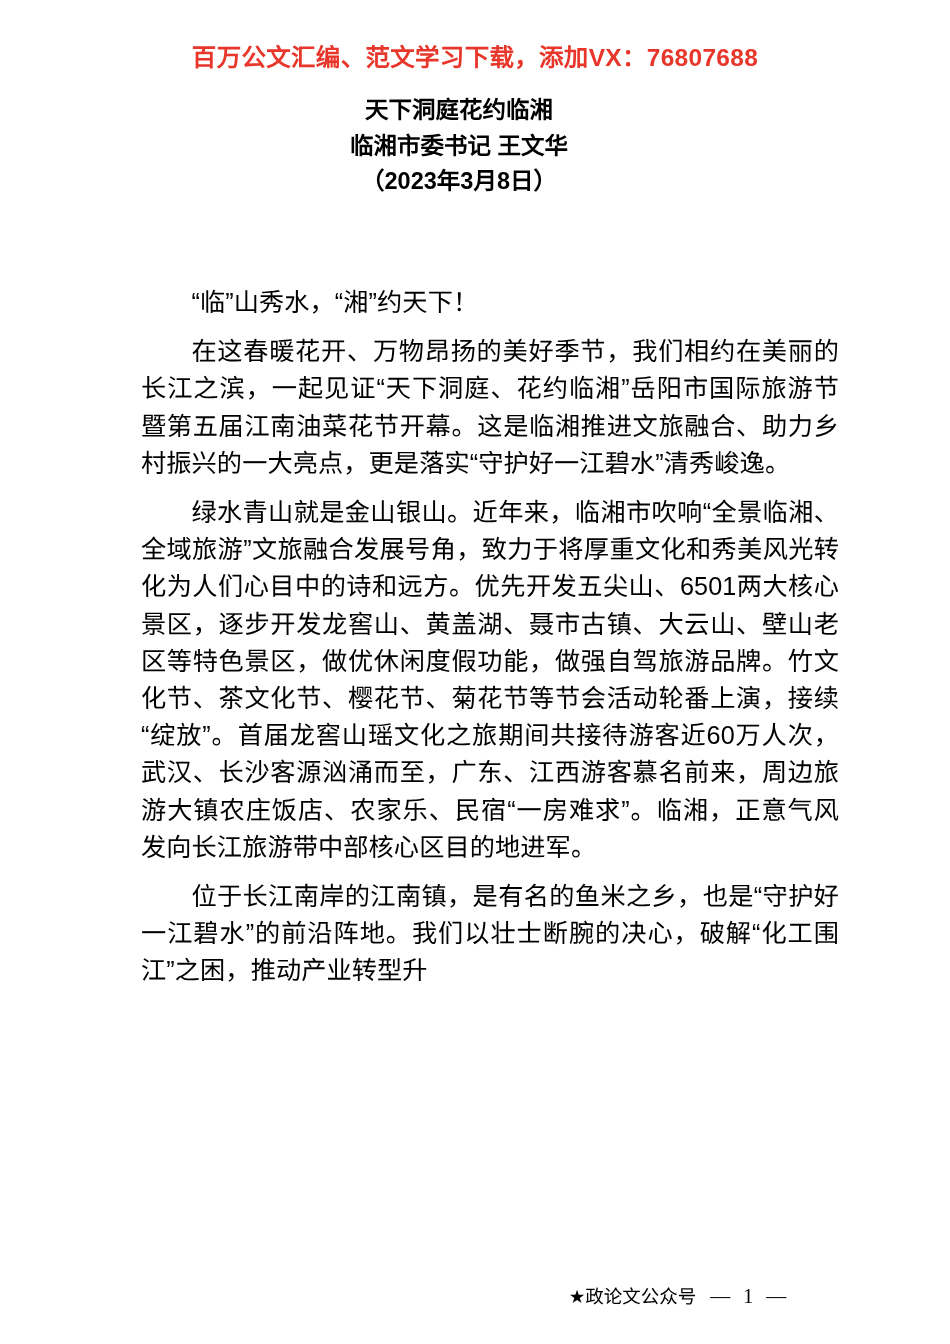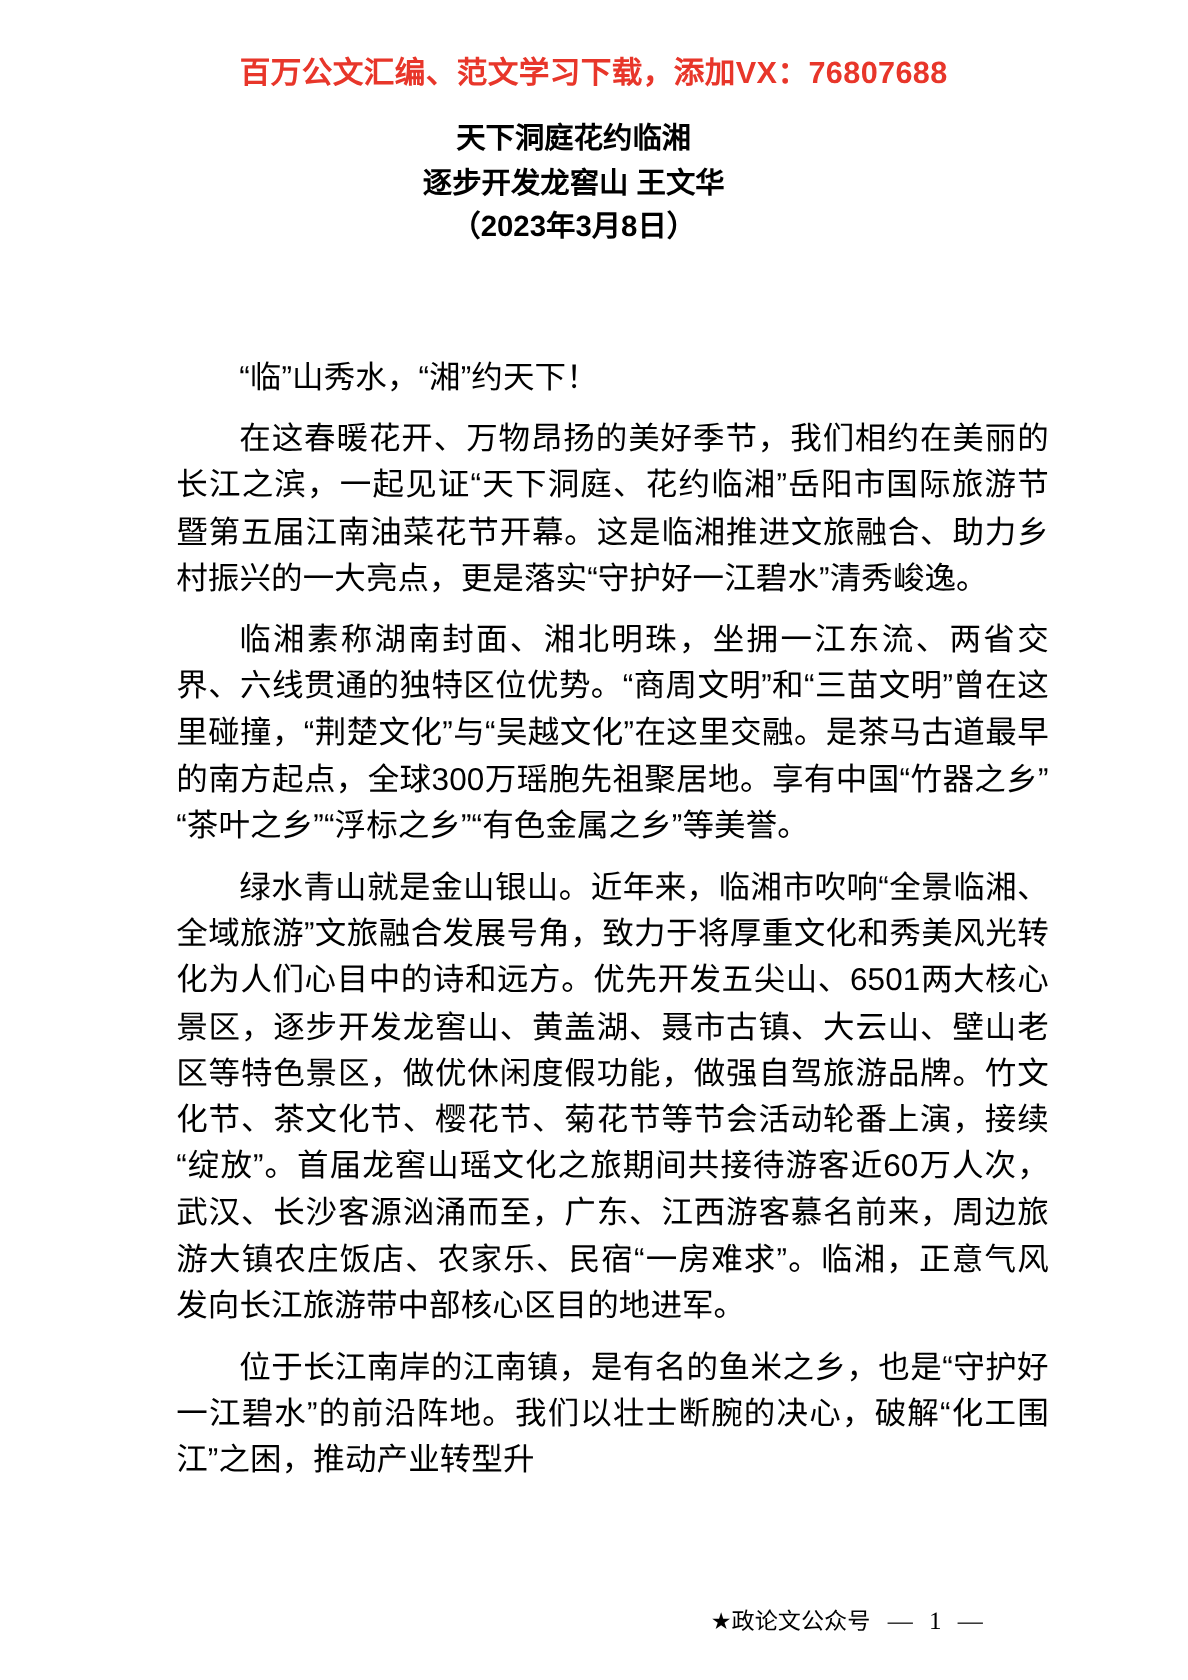--- a/index.html
+++ b/index.html
@@ -96,28 +96,27 @@
 </style>
 </head>
 <body>
 
 <div class="page">
 
   <div class="promo-banner" style="color: rgb(232, 54, 42);">百万公文汇编、范文学习下载，添加VX：76807688</div>
 
   <div class="title-block">
     <div class="title-line">天下洞庭花约临湘</div>
-    <div class="title-line">逐步开发龙窖山  王文华</div>
+    <div class="title-line">临湘市委书记  王文华</div>
     <div class="title-line">（2023年3月8日）</div>
   </div>
 
   <div class="body-text">
     <p class="para">“临”山秀水，“湘”约天下！</p>
     <p class="para">在这春暖花开、万物昂扬的美好季节，我们相约在美丽的长江之滨，一起见证“天下洞庭、花约临湘”岳阳市国际旅游节暨第五届江南油菜花节开幕。这是临湘推进文旅融合、助力乡村振兴的一大亮点，更是落实“守护好一江碧水”清秀峻逸。</p>
-    <p class="para">临湘素称湖南封面、湘北明珠，坐拥一江东流、两省交界、六线贯通的独特区位优势。“商周文明”和“三苗文明”曾在这里碰撞，“荆楚文化”与“吴越文化”在这里交融。是茶马古道最早的南方起点，全球300万瑶胞先祖聚居地。享有中国“竹器之乡”“茶叶之乡”“浮标之乡”“有色金属之乡”等美誉。</p>
     <p class="para">绿水青山就是金山银山。近年来，临湘市吹响“全景临湘、全域旅游”文旅融合发展号角，致力于将厚重文化和秀美风光转化为人们心目中的诗和远方。优先开发五尖山、6501两大核心景区，逐步开发龙窖山、黄盖湖、聂市古镇、大云山、壁山老区等特色景区，做优休闲度假功能，做强自驾旅游品牌。竹文化节、茶文化节、樱花节、菊花节等节会活动轮番上演，接续“绽放”。首届龙窖山瑶文化之旅期间共接待游客近60万人次，武汉、长沙客源汹涌而至，广东、江西游客慕名前来，周边旅游大镇农庄饭店、农家乐、民宿“一房难求”。临湘，正意气风发向长江旅游带中部核心区目的地进军。</p>
     <p class="para">位于长江南岸的江南镇，是有名的鱼米之乡，也是“守护好一江碧水”的前沿阵地。我们以壮士断腕的决心，破解“化工围江”之困，推动产业转型升</p>
   </div>
 
   <div class="footer">
     <span class="footer-inner"><span class="footer-mark">★</span><span class="footer-mark" style="margin-right: 8px;">政论文公众号</span><span class="footer-pageno" style="margin: 0px 6px;">—</span><span class="footer-pageno" style="margin: 0px 6px;">1</span><span class="footer-pageno" style="margin: 0px 6px;">—</span></span>
   </div>
 
 </div>
 

